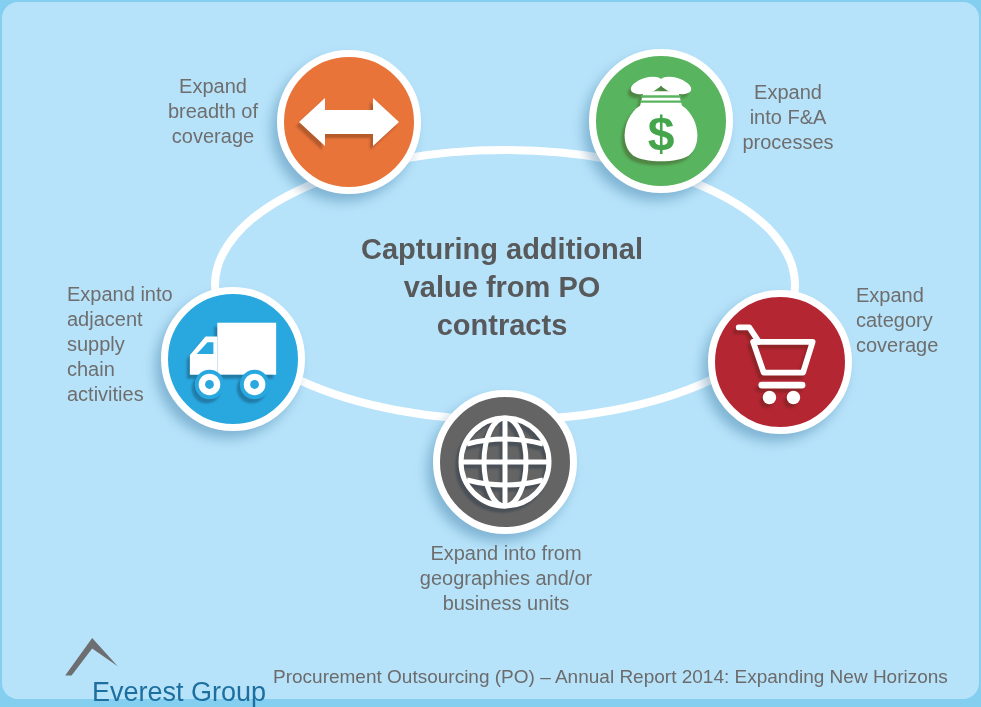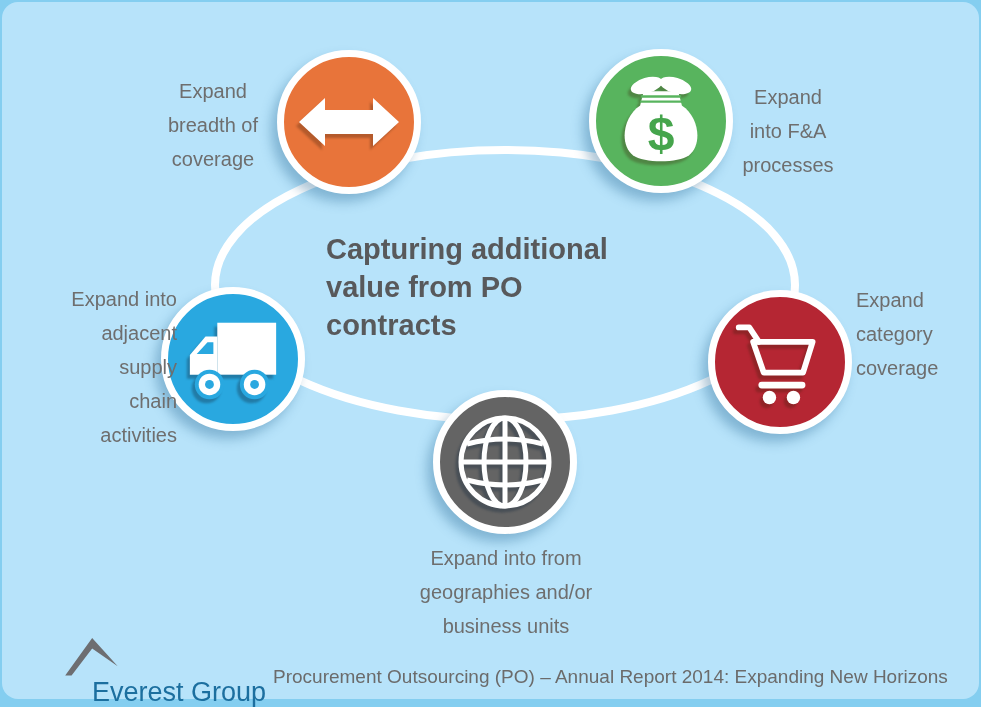--- a/index.html
+++ b/index.html
@@ -33,34 +33,34 @@
   .node-finance  { left: 589px; top: 49px;  background: #58B45E; }
   .node-supply   { left: 161px; top: 287px; background: #29A8E0; }
   .node-category { left: 708px; top: 290px; background: #B52633; }
   .node-geography{ left: 433px; top: 390px; background: #646464; }
   .node-geography svg, .node-supply svg { filter: drop-shadow(-3px 4px 1px rgba(20,40,60,0.35)); }
 
   .label {
     position: absolute;
     color: #6E6E6E;
     font-size: 20px;
-    line-height: 34px;
+    line-height: 25px;
     white-space: pre-line;
   }
   .label-center { text-align: center; }
   .label-breadth  { left: 146px; top: 74px;  width: 134px; }
   .label-finance  { left: 728px; top: 80px;  width: 120px; }
-  .label-supply   { left: 67px;  top: 282px; width: 110px; text-align: right; }
+  .label-supply   { left: 67px;  top: 282px; width: 110px; text-align: left; }
   .label-category { left: 856px; top: 283px; width: 110px; text-align: left; }
   .label-geography{ left: 405px; top: 541px; width: 202px; }
 
   .main-title {
     position: absolute;
     left: 326px; top: 230px; width: 352px;
-    text-align: left;
+    text-align: center;
     color: #58595B;
     font-size: 29px;
     line-height: 38px;
     font-weight: bold;
     white-space: pre-line;
   }
 
   .footer-logo { position: absolute; left: 52px; top: 633px; }
   .brand-name {
     position: absolute; left: 92px; top: 653px;

